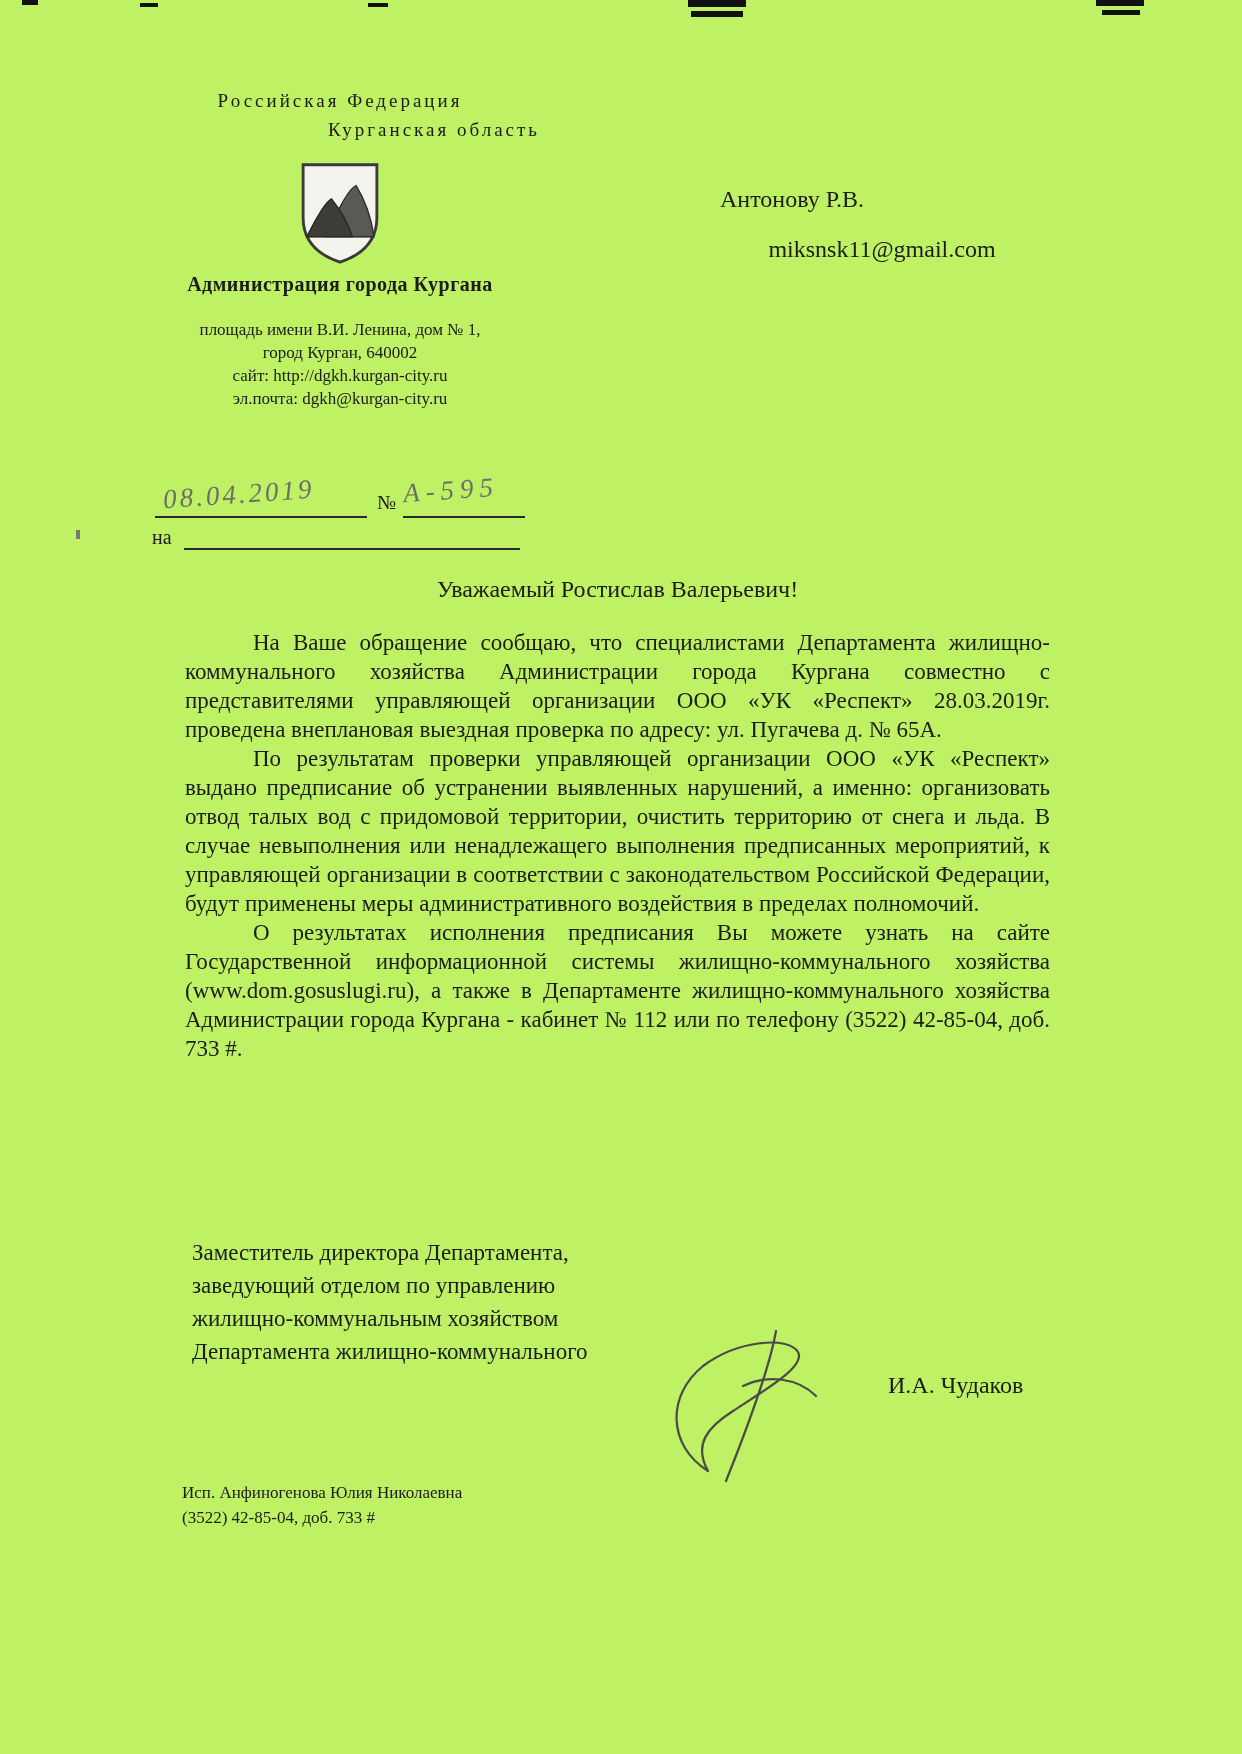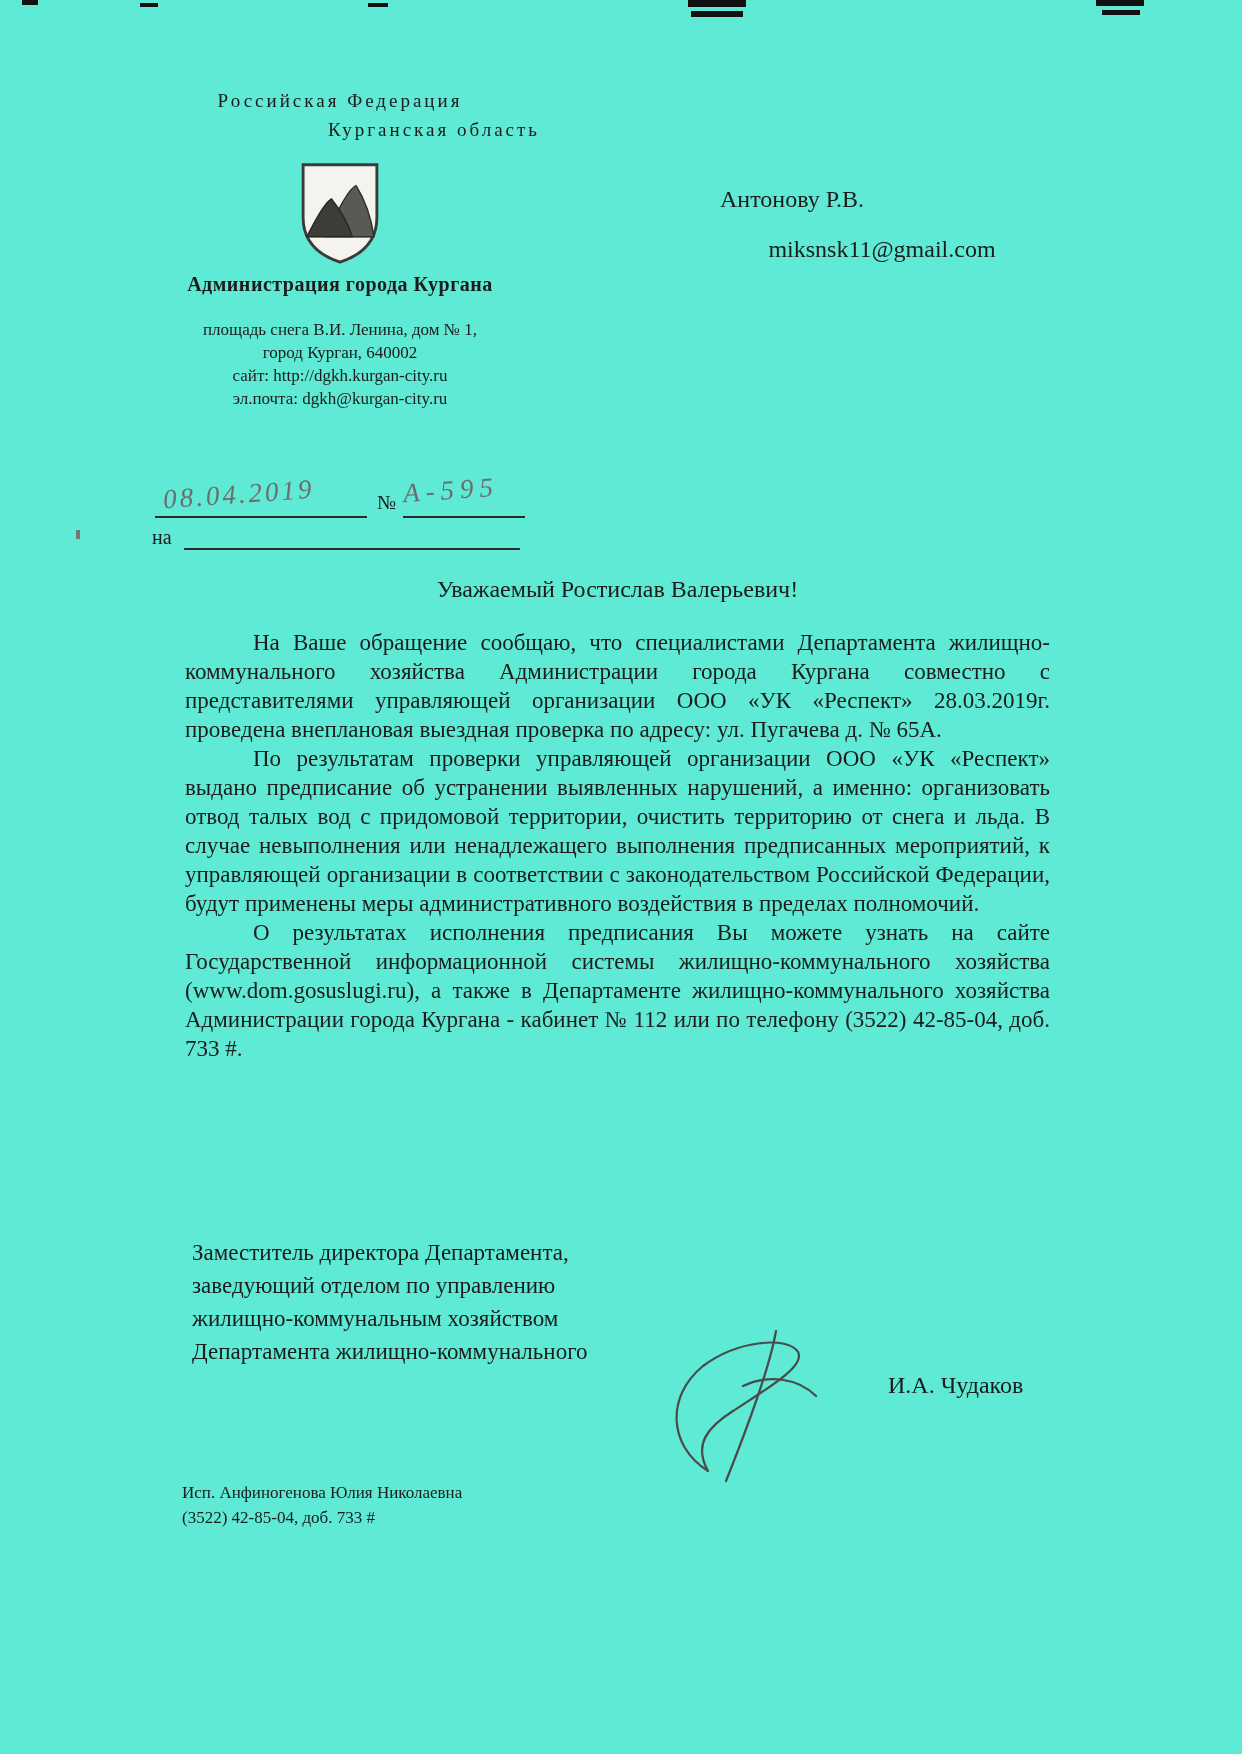--- a/index.html
+++ b/index.html
@@ -1,20 +1,20 @@
 <!DOCTYPE html>
 <html><head>
 <meta charset="utf-8">
 <style>
   html,body{margin:0;padding:0;background:#e8e8e8;}
   .page{
     position:relative;
     width:1242px;height:1754px;
     margin:0 auto;
-    background:#5eead4;
+    background:#bef264;
     font-family:"Liberation Serif", serif;
     color:#1c1c1c;
     overflow:hidden;
   }
   .artifact{position:absolute;background:#111;}
   
   .letterhead{position:absolute;left:140px;top:90px;width:400px;text-align:center;}
   .lh-country{font-size:19px;letter-spacing:3px;}
   .lh-region{font-size:19px;letter-spacing:3px;margin-top:7px;text-align:right;}
   .coat{margin:20px auto 8px auto;width:86px;height:104px;}
@@ -70,21 +70,21 @@
     <div class="coat">
       <svg width="86" height="104" viewBox="0 0 90 110">
         <path d="M6,4 H84 V60 C84,86 66,100 45,107 C24,100 6,86 6,60 Z" fill="#f4f3ee" stroke="#3a3a3a" stroke-width="3"></path>
         <line x1="10" y1="80" x2="80" y2="80" stroke="#3a3a3a" stroke-width="2"></line>
         <path d="M30,80 Q52,30 62,26 Q76,48 81,80 Z" fill="#5a5a55" stroke="#2e2e2a" stroke-width="1.5"></path>
         <path d="M10,80 Q28,44 36,40 Q52,60 58,80 Z" fill="#3c3c38" stroke="#262622" stroke-width="1.5"></path>
       </svg>
     </div>
     <div class="lh-org">Администрация города Кургана</div>
     <div class="lh-addr">
-      <div>площадь снега В.И. Ленина, дом № 1,</div>
+      <div>площадь имени В.И. Ленина, дом № 1,</div>
       <div>город Курган, 640002</div>
       <div>сайт: http://dgkh.kurgan-city.ru</div>
       <div>эл.почта: dgkh@kurgan-city.ru</div>
     </div>
   </div>
 
   <div class="refline">
     <span class="hw hw-date">08.04.2019</span>
     <span class="ref-underline1"></span>
     <span class="ref-no">№</span>

